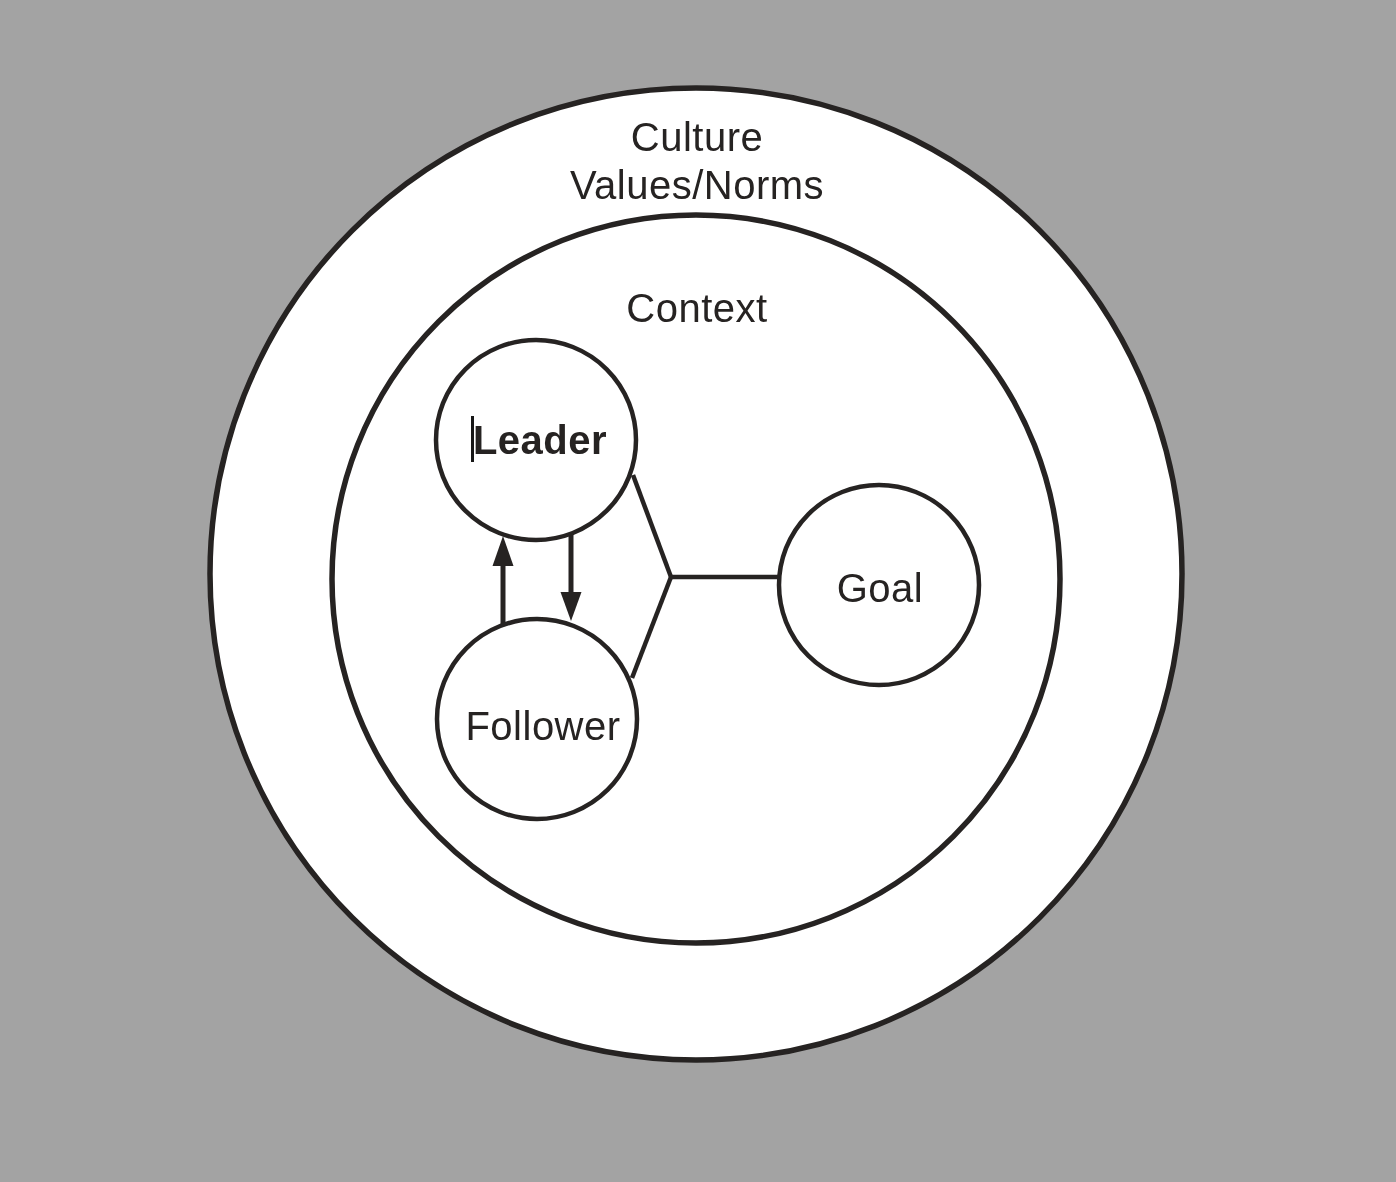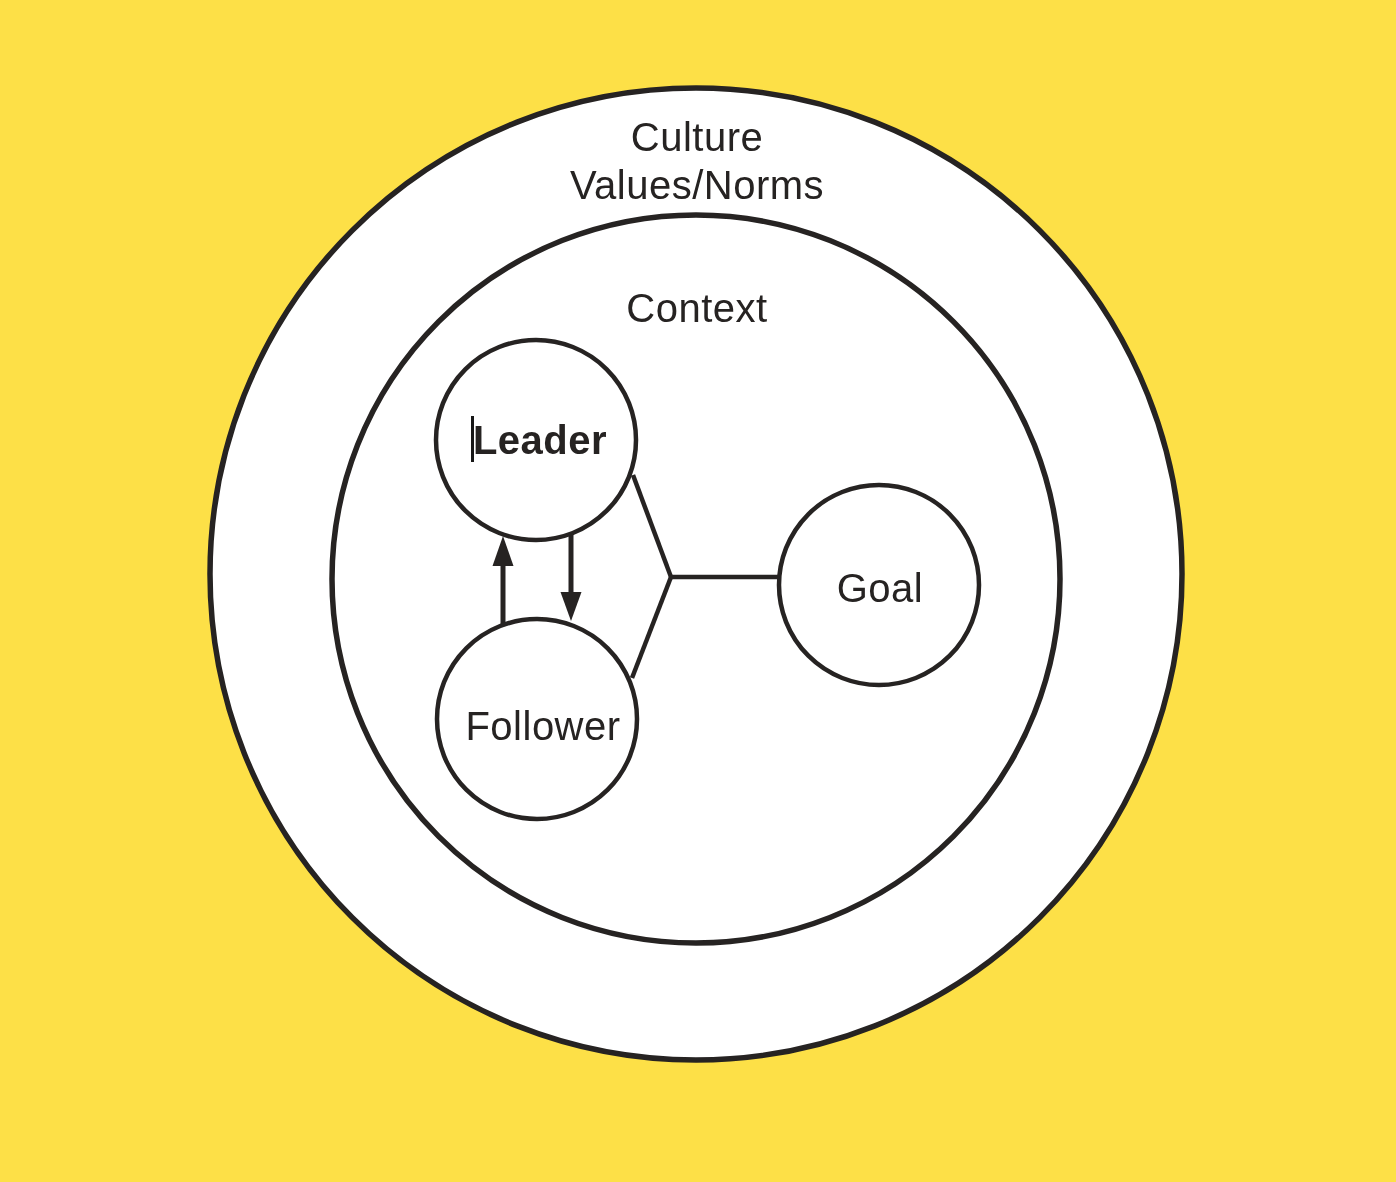--- a/index.html
+++ b/index.html
@@ -4,21 +4,21 @@
 <style>
   html, body {
     margin: 0;
     padding: 0;
     background: #ffffff;
   }
   .canvas {
     position: relative;
     width: 1396px;
     height: 1182px;
-    background: #fde047;
+    background: #a3a3a3;
     overflow: hidden;
     font-family: "Liberation Sans", sans-serif;
   }
   svg { display: block; }
   text {
     font-family: "Liberation Sans", sans-serif;
     fill: #262322;
   }
   .ring-label, .node-label {
     font-size: 40px;

